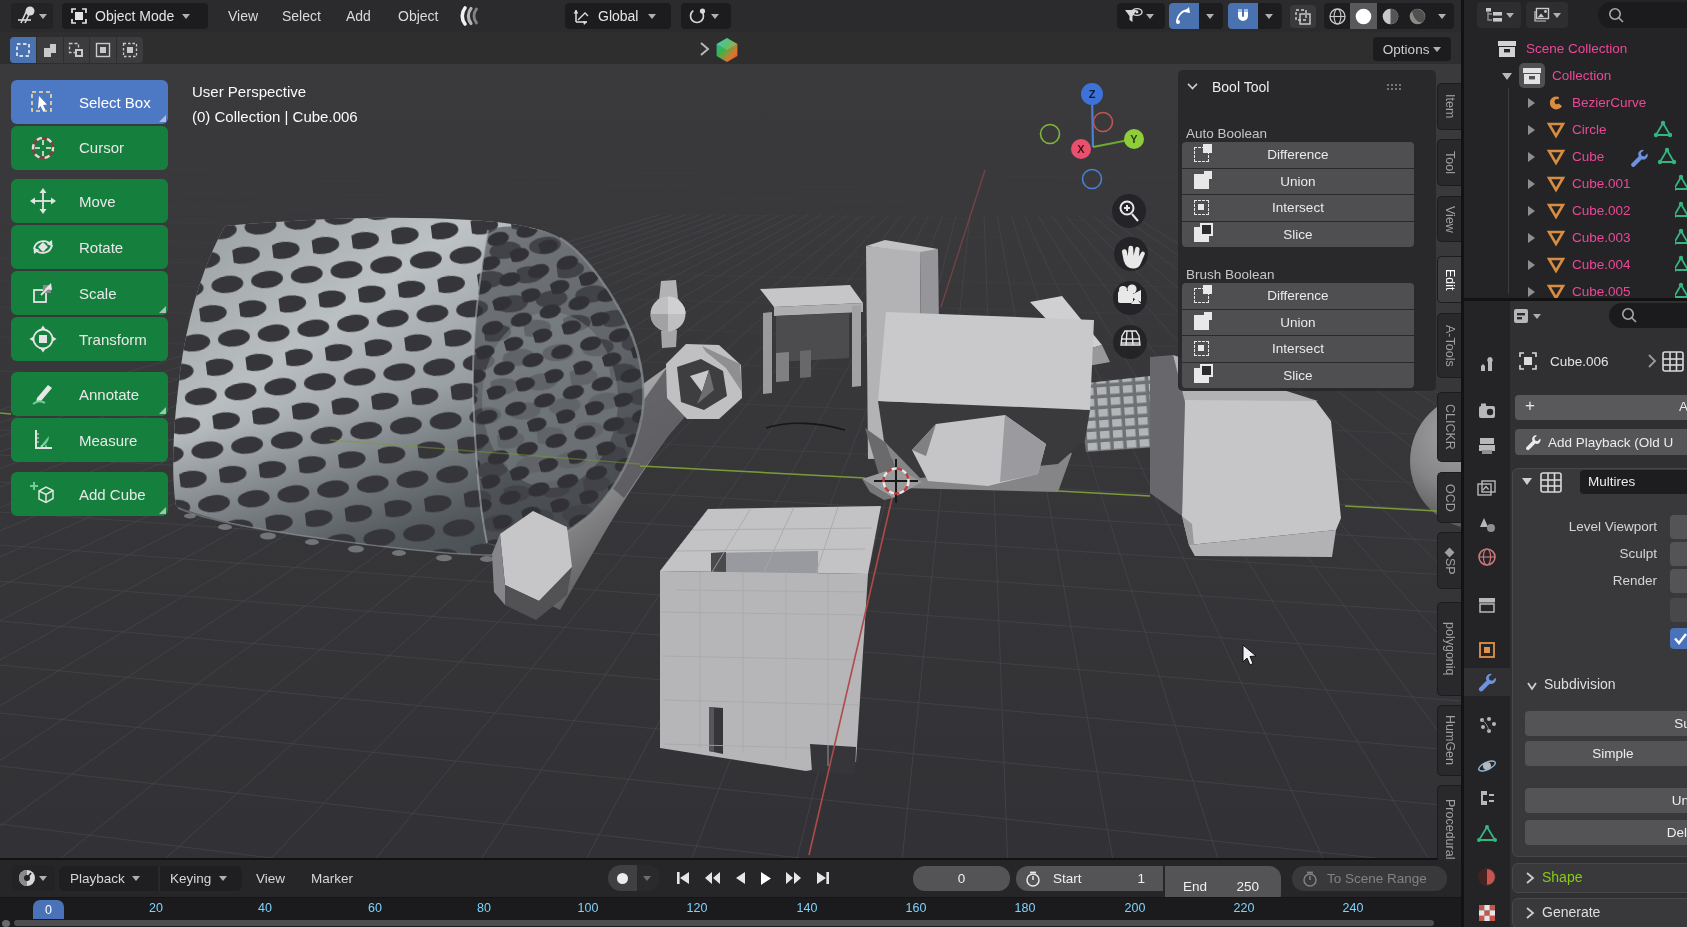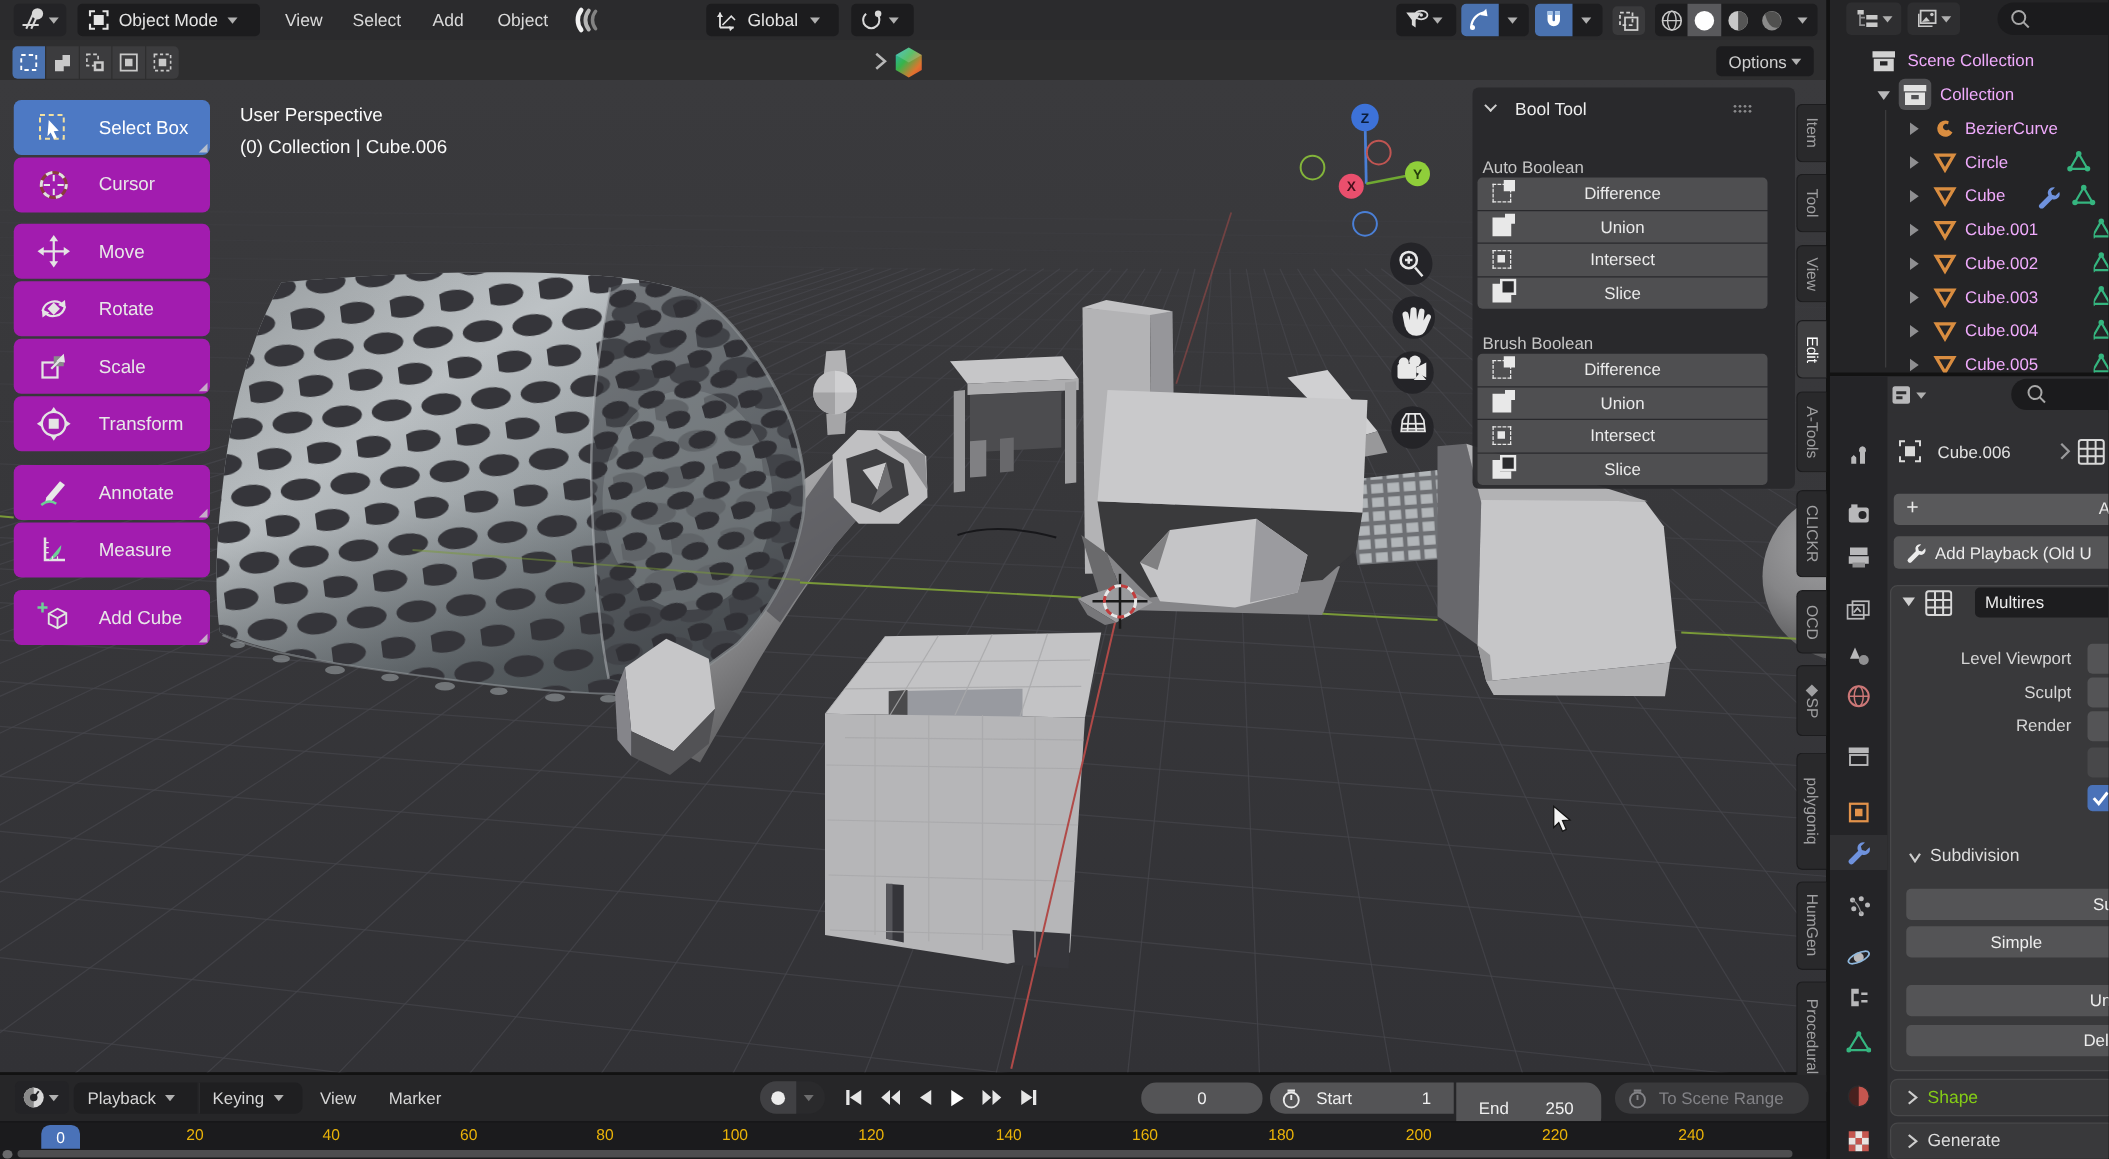--- a/index.html
+++ b/index.html
@@ -10,21 +10,21 @@
 #vptools{left:0;top:32px;width:1461px;height:32px;background:#2e2e2f}
 #viewport{left:0;top:64px;width:1461px;height:794px;overflow:hidden}
 #timeline{left:0;top:860px;width:1461px;height:67px;background:#262628}
 #outliner{left:1464px;top:0;width:223px;height:298px;background:#242426;overflow:hidden}
 #props{left:1464px;top:301px;width:223px;height:626px;background:#303033;overflow:hidden}
 .dbtn{position:absolute;background:#1c1c1e;border-radius:4px;color:#e4e4e4;display:flex;align-items:center}
 .menu{position:absolute;top:0;height:32px;line-height:32px;color:#dadada;font-size:14px}
 .caret{width:0;height:0;border-left:4px solid transparent;border-right:4px solid transparent;border-top:5px solid #b0b0b0;display:inline-block}
 
 #toolbar{left:11px;top:80px;width:157px;height:440px}
-.tbtn{position:absolute;left:0;width:157px;height:44px;background:#a21caf;border-radius:6px;display:flex;align-items:center;color:#e8e8e8;font-size:15px}
+.tbtn{position:absolute;left:0;width:157px;height:44px;background:#15803d;border-radius:6px;display:flex;align-items:center;color:#e8e8e8;font-size:15px}
 .tbtn.blue{background:#4d79c4;color:#fff}
 .tbtn .tic{width:46px;margin-left:9px;margin-right:13px;display:flex;justify-content:center}
 .tbtn .corner{position:absolute;right:2px;bottom:2px;width:0;height:0;border-left:7px solid transparent;border-bottom:7px solid #cfcfcf;opacity:0.8}
 
 #npanel{left:1178px;top:70px;width:258px;height:321px;background:rgba(41,41,44,0.96);border-radius:5px;color:#dadada}
 .np-head{position:absolute;top:8px;left:8px;right:8px;height:20px}
 .np-caret{position:absolute;left:2px;top:2px;width:9px;height:9px;border-right:2px solid #d0d0d0;border-bottom:2px solid #d0d0d0;transform:rotate(45deg) scale(0.8)}
 .np-title{position:absolute;left:26px;top:1px;font-size:14px;color:#ededed}
 .np-dots{position:absolute;right:26px;top:5px}
 .np-label{position:absolute;left:8px;font-size:13.5px;color:#c6c6c6}
@@ -37,24 +37,24 @@
 .ic-inter{border:1.5px dashed #e8e8e8}.ic-inter:after{content:"";position:absolute;left:3px;top:3px;width:6px;height:6px;background:#e8e8e8}
 .ic-slice{background:#e8e8e8}.ic-slice:after{content:"";position:absolute;right:-4px;top:-4px;width:9px;height:9px;background:#2a2a2c;border:2px solid #e8e8e8}
 
 #nptabs{left:1437px;top:0;width:24px;height:927px}
 .nptab{position:absolute;left:0;width:24px;background:#29292b;border-radius:5px 0 0 5px;color:#a0a0a2;font-size:12.5px;display:flex;align-items:center;justify-content:center;writing-mode:vertical-rl;border:1px solid #1c1c1e;border-right:none}
 .nptab.act{background:#3e3e40;color:#fff}
 .dia{width:7px;height:7px;background:#a0a0a2;transform:rotate(45deg);margin:2px 0}
 
 .tlmenu{position:absolute;top:0;height:37px;line-height:37px;color:#d6d6d6;font-size:13.5px;display:inline-flex;align-items:center}
 #ruler{left:0;top:37px;width:1461px;height:22px;background:#1b1b1d;border-top:1px solid #161618}
-.rn{position:absolute;top:3px;font-size:12.5px;color:#eab308;width:40px;text-align:center}
+.rn{position:absolute;top:3px;font-size:12.5px;color:#7dd3fc;width:40px;text-align:center}
 
 .obtn{position:absolute;top:2px;height:26px;background:#2e2e30;border-radius:4px;display:flex;align-items:center;justify-content:center}
-.orow{position:absolute;left:0;width:177px;height:27px;color:#f0abfc;font-size:13.5px}
+.orow{position:absolute;left:0;width:177px;height:27px;color:#ec4899;font-size:13.5px}
 .orow span.lbl{position:absolute;top:5px}
 .tri-r{position:absolute;width:0;height:0;border-top:5px solid transparent;border-bottom:5px solid transparent;border-left:7px solid #8f8f91}
 .tri-d{position:absolute;width:0;height:0;border-left:5px solid transparent;border-right:5px solid transparent;border-top:7px solid #b8b8ba}
 
 #ptabs{position:absolute;left:0;top:0;width:46px;height:626px;background:#242427}
 .pic{position:absolute;left:13px;width:20px;height:20px}
 #pcontent{position:absolute;left:46px;top:0;width:177px;height:736px;overflow:hidden}
 .pfield{position:absolute;background:#545456;border-radius:4px;height:24px}
 .plabel{position:absolute;color:#d5d5d5;font-size:13.5px;text-align:right}
 .pbtn{position:absolute;background:#545456;border-radius:4px;height:25px;color:#ededed;font-size:13.5px;text-align:center;line-height:25px}

